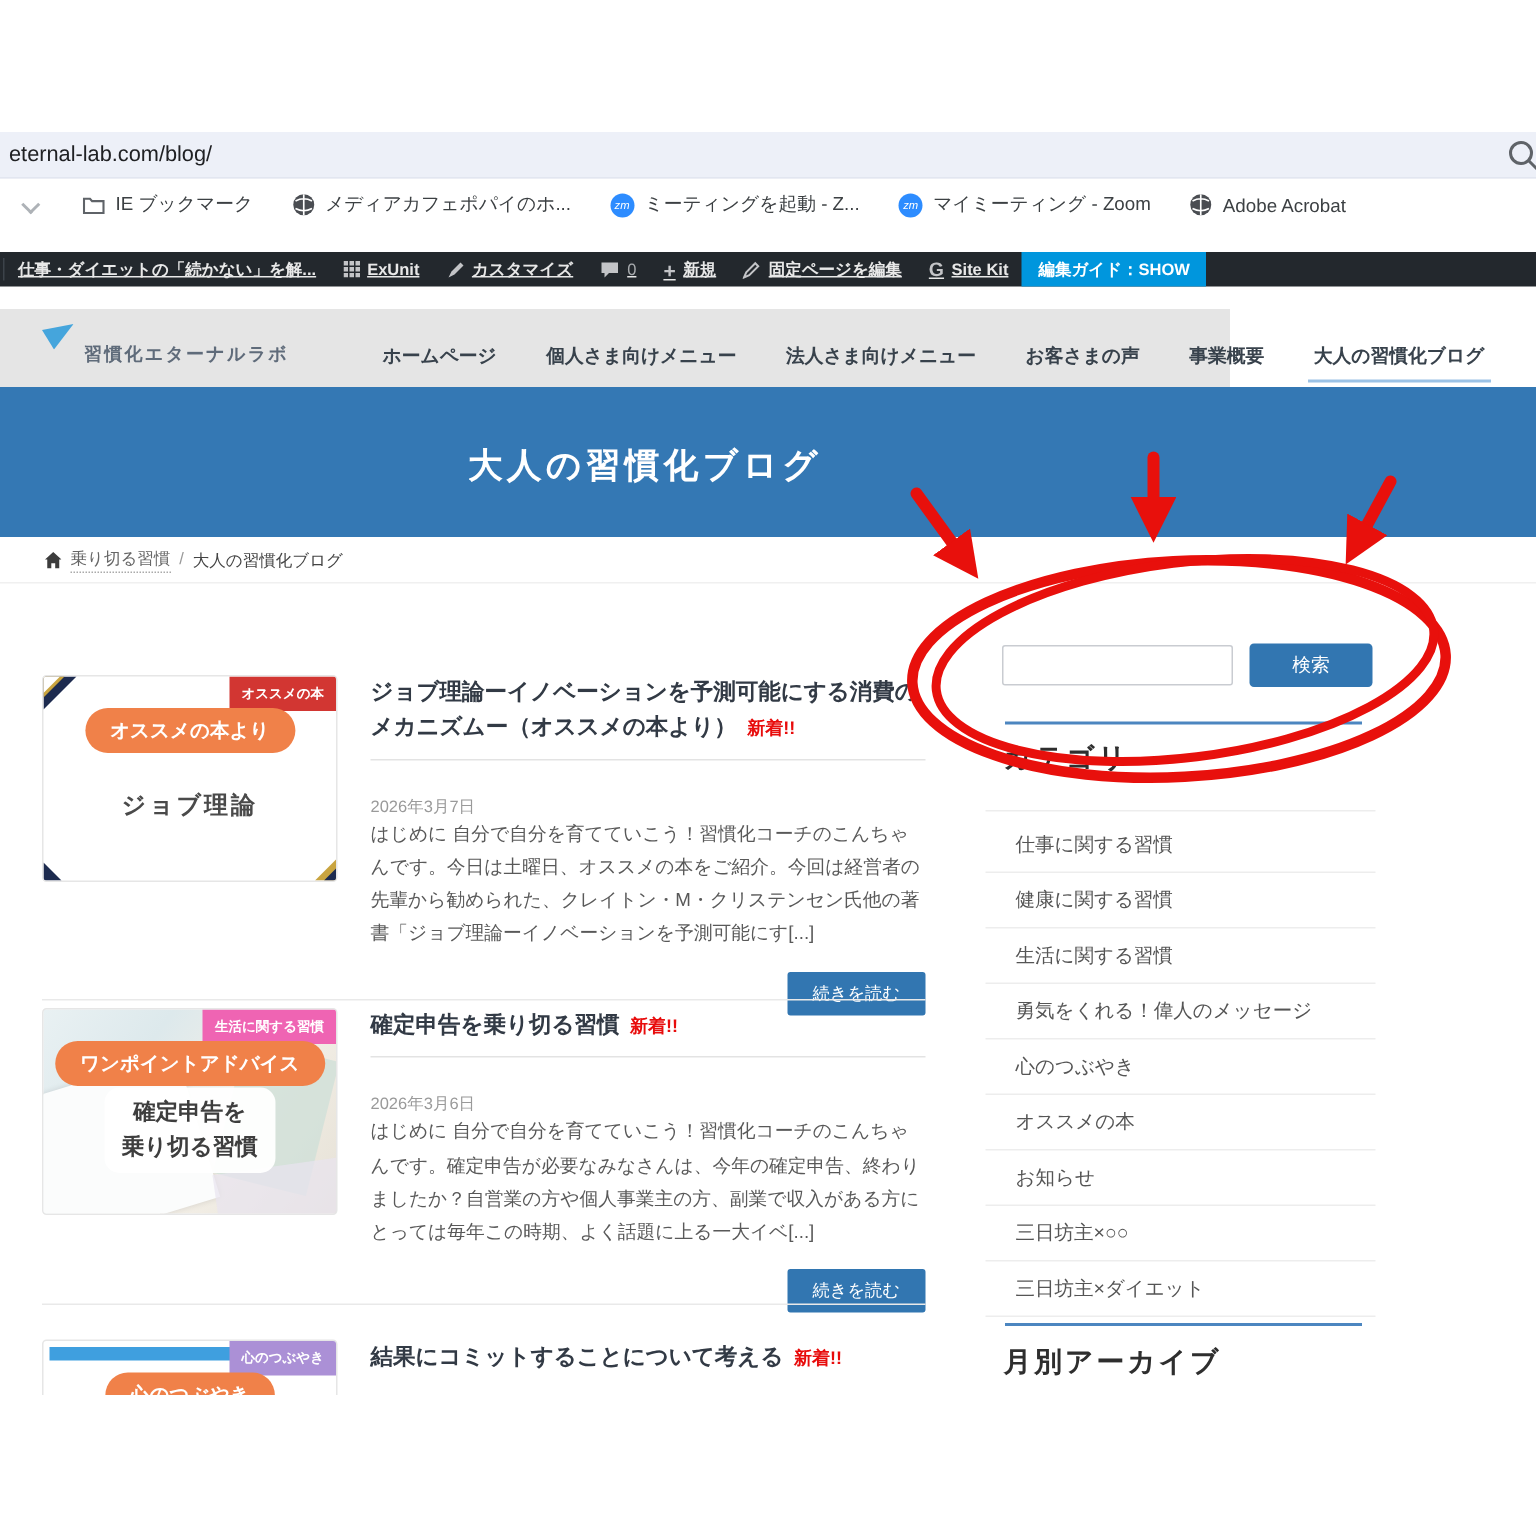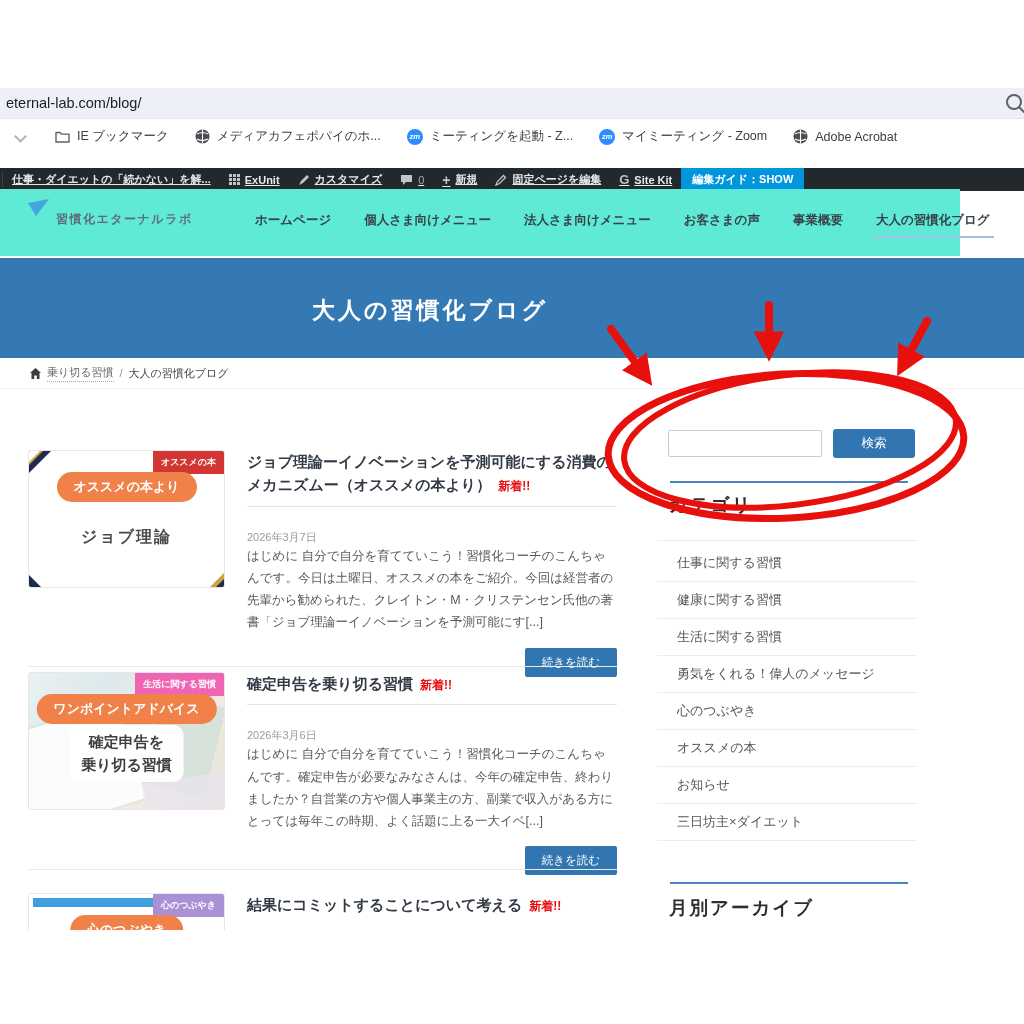--- a/index.html
+++ b/index.html
@@ -10,37 +10,37 @@
   
   .url-bar { top:88px; left:0; width:1024px; height:31px; background:#edf0f8;
     border-bottom:1px solid #e2e6f0; }
   .url-text { left:6px; top:7px; font-size:14.5px; color:#202124; }
   .zoom-glass { right:-5px; top:3px; }
 
   .bookmarks { top:120px; left:0; width:908px; height:33px; background:#fff;
     display:flex; align-items:center; gap:26px; padding-left:16px; position:absolute; }
   .bm { display:flex; align-items:center; gap:7px; font-size:12.5px; color:#3c4043; white-space:nowrap; }
   .zm-badge { width:16px; height:16px; border-radius:50%; background:#2d8cff; color:#fff;
-    font-size:7.5px; font-weight:bold; font-style:italic; display:flex; align-items:center; justify-content:center; }
+    font-size:7.5px; font-weight:normal; font-style:italic; display:flex; align-items:center; justify-content:center; }
   .bm-frag { width:9px; height:9px; border-left:2px solid #9aa0a6; border-bottom:2px solid #9aa0a6;
     transform:rotate(-45deg); margin-right:4px; opacity:.8; }
 
   
   .admin-bar { top:168px; left:0; width:1024px; height:23px; background:#23282d;
     display:flex; align-items:stretch; position:absolute; color:#e8e8e8; font-size:11px; }
   .ab-item { display:flex; align-items:center; gap:5px; padding:0 9px; white-space:nowrap; font-weight:600;text-decoration:underline; }
   .ab-pipe { width:1px; background:#3c434a; margin:4px 0 4px 2px; }
   .ab-count { color:#a7aaad; font-weight:400; }
   .ab-plus { font-size:14px; font-weight:700; color:#c3c4c7; line-height:1; }
   .ab-g { font-weight:700; font-size:13px; color:#c3c4c7; }
   .ab-badge { background:#0096dd; color:#fff; display:flex; align-items:center;
     padding:0 11px; font-size:11px; font-weight:700; }
 
   
-  .site-header { top:189px; left:0; width:960px; height:67px; background:#5eead4; position:absolute; }
+  .site-header { top:206px; left:0; width:820px; height:67px; background:#e5e5e5; position:absolute; }
   .logo-mark { left:28px; top:10px; }
   .logo-text { left:56px; top:22px; font-size:12px; font-weight:bold; color:#5f6b7a; letter-spacing:1.5px; }
   .main-nav { left:255px; top:23px; display:flex; gap:33px; position:absolute; }
   .nav-item { font-size:12.5px; font-weight:bold; color:#38424c; white-space:nowrap; position:relative; cursor:pointer; }
   .nav-item.active:after { content:""; position:absolute; left:-4px; right:-4px; top:24px;
     height:2px; background:#9cc2e5; }
 
   
   .hero { top:258px; left:0; width:1024px; height:100px; background:#3478b4; position:absolute; }
   .hero-title { left:0; top:37px; width:860px; text-align:center; color:#fff;
@@ -319,20 +319,21 @@
 <div class="widget-title" style="left:669px; top:492px;">カテゴリ</div>
 
 <div class="cat-list">
   <div class="cat-item">仕事に関する習慣</div>
   <div class="cat-item">健康に関する習慣</div>
   <div class="cat-item">生活に関する習慣</div>
   <div class="cat-item">勇気をくれる！偉人のメッセージ</div>
   <div class="cat-item">心のつぶやき</div>
   <div class="cat-item">オススメの本</div>
   <div class="cat-item">お知らせ</div>
+  <div class="cat-item">三日坊主×○○</div>
   <div class="cat-item">三日坊主×ダイエット</div>
 </div>
 
 <div class="widget-rule" style="left:670px; top:882px; width:238px;"></div>
 <div class="widget-title" style="left:669px; top:895px;">月別アーカイブ</div>
 
 <svg class="annotation" viewBox="0 0 1024 1024">
   <defs>
     <marker id="ah" markerWidth="4" markerHeight="4" refX="1.2" refY="1.9" orient="auto">
       <path d="M0,0 L3.8,1.9 L0,3.8 z" fill="#e8100c"></path>

